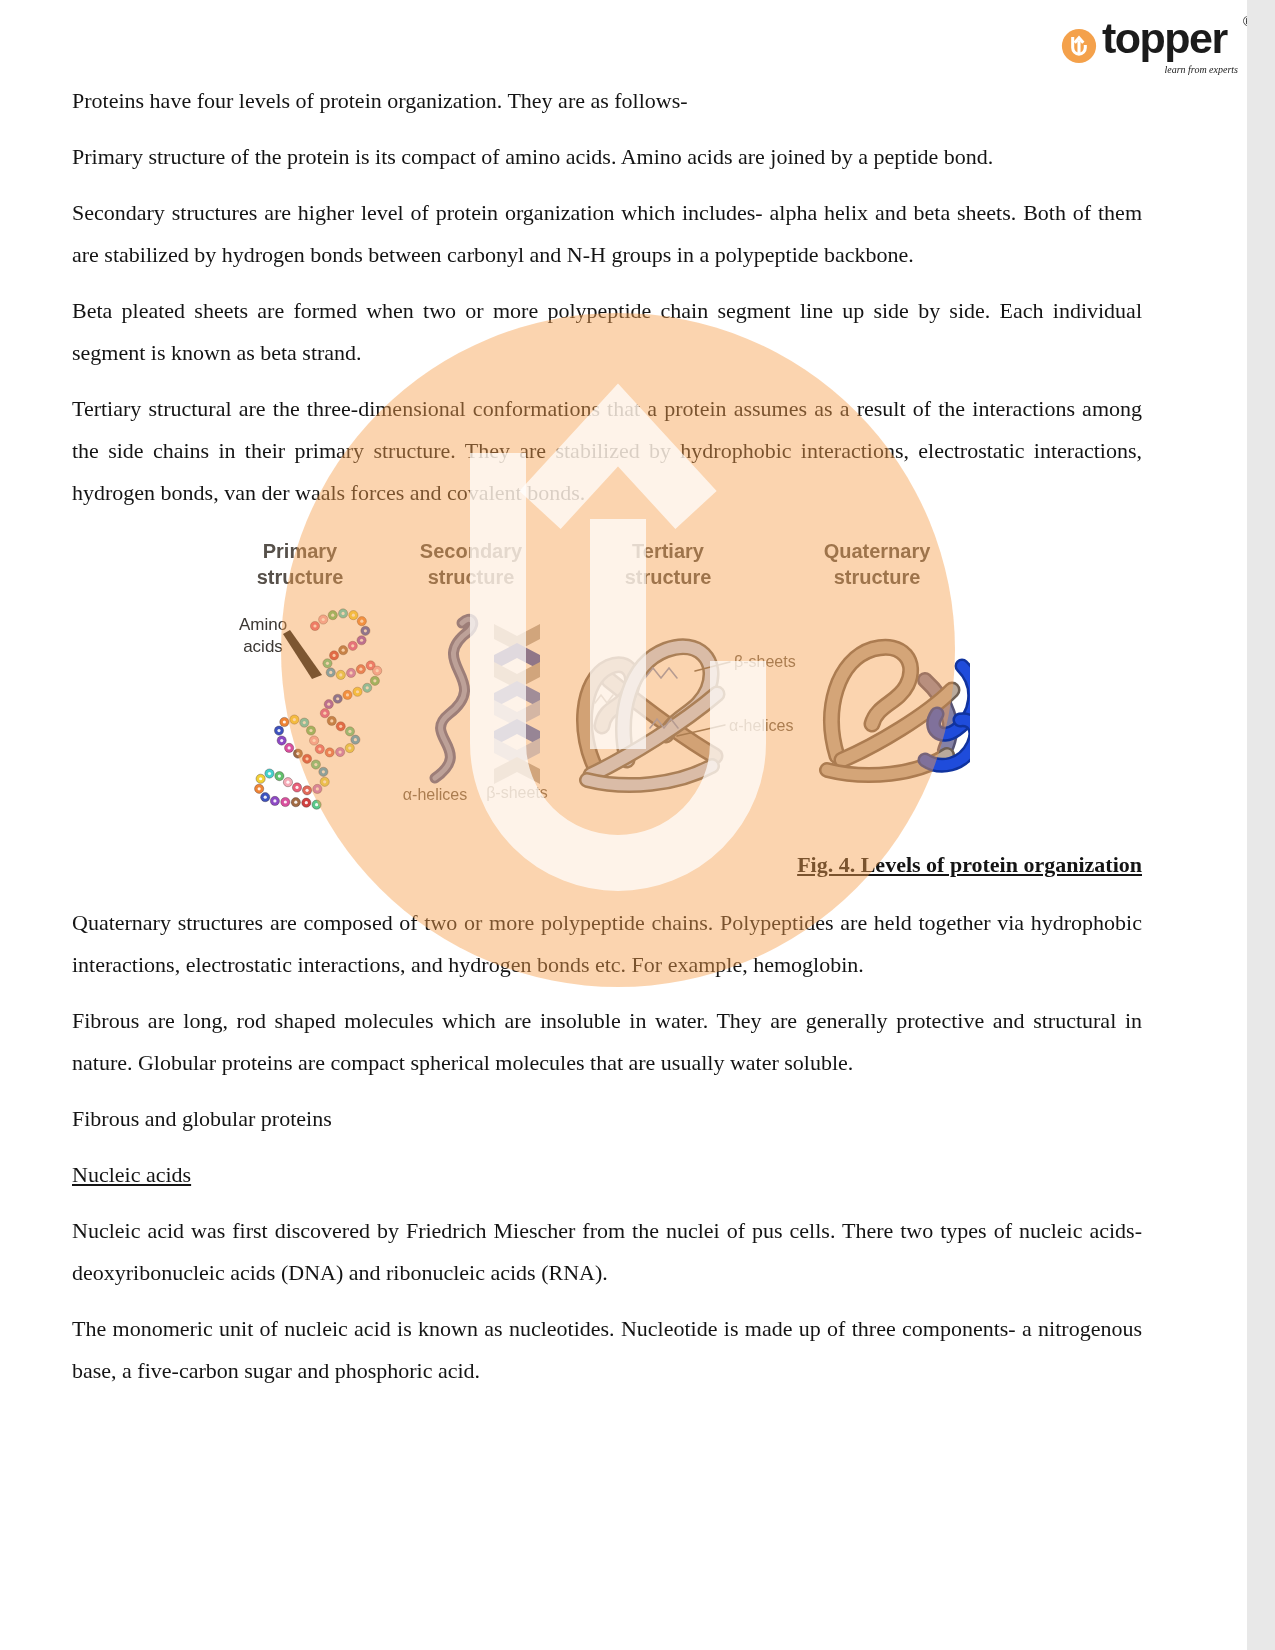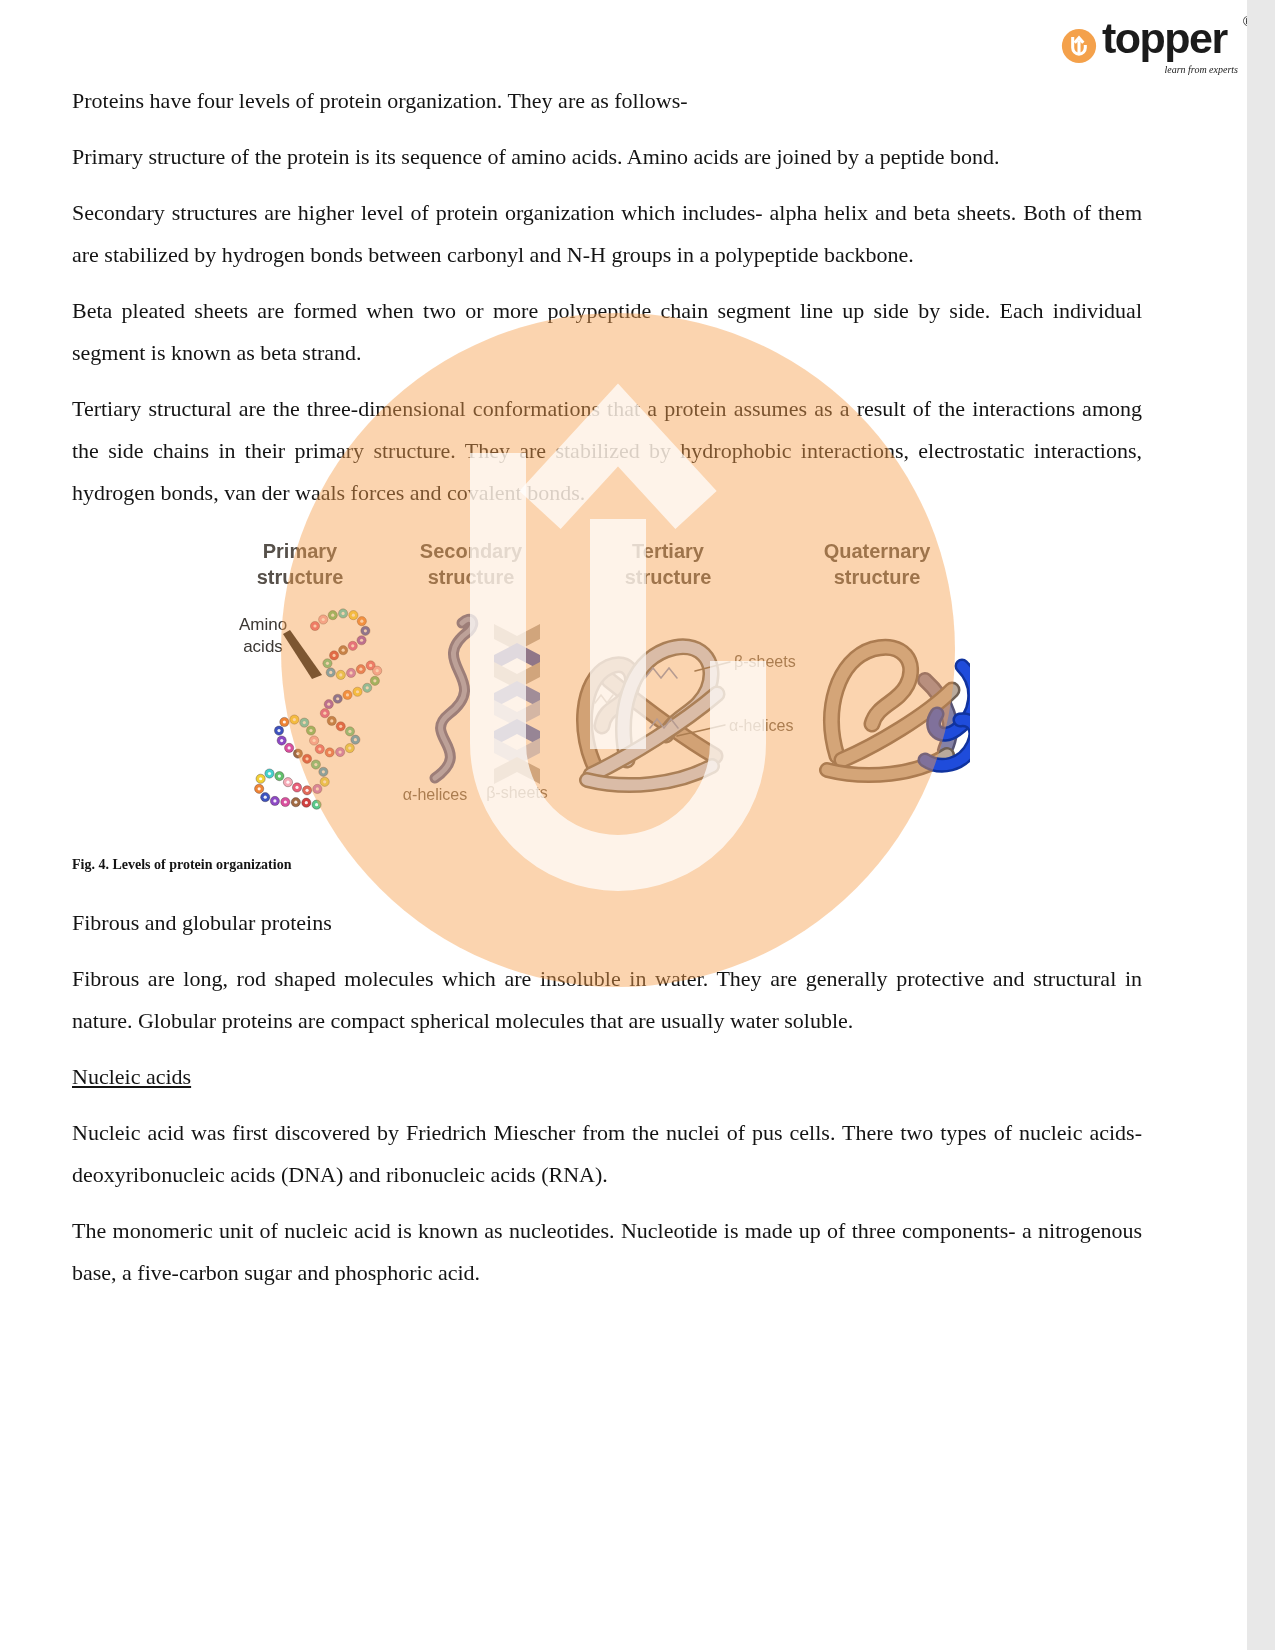--- a/index.html
+++ b/index.html
@@ -18,21 +18,21 @@
 
   
   #content{position:absolute;left:72px;top:72px;width:1070px;z-index:1;}
   .para{margin:8px 0 14px 0;font-size:22px;line-height:42px;text-align:justify;}
   .para.heading{text-align:left;}
   .bold{font-weight:normal;}
   .ul{text-decoration:underline;}
 
   
   #figure-block{margin:14px 0 16px 153px;width:745px;height:300px;}
-  #fig-caption{margin:0 0 16px 0;font-size:14px;line-height:42px;font-weight:bold;text-align:left;}
+  #fig-caption{margin:0 0 16px 0;font-size:22px;line-height:42px;font-weight:bold;text-align:right;text-decoration:underline;}
   .figtitle{font-family:"Liberation Sans",sans-serif;font-weight:bold;font-size:20px;
             fill:var(--figure-label,#56504a);}
   .figlabel{font-family:"Liberation Sans",sans-serif;font-size:16px;fill:var(--figure-sublabel,#6e6152);}
   .figanno{font-family:"Liberation Sans",sans-serif;font-size:17px;fill:#3b3733;}
 
   
   #watermark{position:absolute;left:281px;top:313px;width:674px;height:674px;z-index:5;pointer-events:none;}
 </style>
 </head>
 <body>
@@ -50,21 +50,21 @@
     </div>
     <span class="brand">topper</span>
     <span class="reg">®</span>
     <div class="tagline">learn from experts</div>
   </div>
 
   <div id="content">
 
     <p class="para"><span>Proteins have four levels of protein organization. They are as follows-</span></p>
 
-    <p class="para"><span class="bold">Primary structure</span><span> of the protein is its sequence of amino acids. Amino acids are joined by a peptide bond.</span></p>
+    <p class="para"><span class="bold">Primary structure</span><span> of the protein is its compact of amino acids. Amino acids are joined by a peptide bond.</span></p>
 
     <p class="para"><span class="bold">Secondary structures</span><span> are higher level of protein organization which includes- alpha helix and beta sheets. Both of them are stabilized by hydrogen bonds between carbonyl and N-H groups in a polypeptide backbone.</span></p>
 
 
     <p class="para"><span class="bold">Beta pleated sheets</span><span> are formed when two or more polypeptide chain segment line up side by side. Each individual segment is known as beta strand.</span></p>
 
     <p class="para"><span class="bold">Tertiary structural</span><span> are the three-dimensional conformations that a protein assumes as a result of the interactions among the side chains in their primary structure. They are stabilized by hydrophobic interactions, electrostatic interactions, hydrogen bonds, van der waals forces and covalent bonds.</span></p>
 
     <div id="figure-block">
       <svg viewBox="0 0 745 300" width="745" height="300">
@@ -260,24 +260,25 @@
           <path d="M737,138 C757,158 752,188 731,202 C716,213 702,201 712,186" stroke="#10339e" stroke-width="15"></path>
           <path d="M737,138 C757,158 752,188 731,202 C716,213 702,201 712,186" stroke="#1f4cdb" stroke-width="10"></path>
           <path d="M700,232 C715,242 738,238 748,217 C755,202 748,190 735,192" stroke="#10339e" stroke-width="15"></path>
           <path d="M700,232 C715,242 738,238 748,217 C755,202 748,190 735,192" stroke="#1f4cdb" stroke-width="10"></path>
         </g>
       </svg>
     </div>
 
     <div id="fig-caption">Fig. 4. Levels of protein organization</div>
 
+    <p class="para"><span class="bold">Quaternary structures</span><span> are composed of two or more polypeptide chains. Polypeptides are held together via hydrophobic interactions, electrostatic interactions, and hydrogen bonds etc. For example, hemoglobin.</span></p>
+
+    <p class="para"><span>Fibrous are long, rod shaped molecules which are insoluble in water. They are generally protective and structural in nature. Globular proteins are compact spherical molecules that are usually water soluble.</span></p>
 
     <p class="para heading"><span class="bold">Fibrous and globular proteins</span></p>
-
-    <p class="para"><span>Fibrous are long, rod shaped molecules which are insoluble in water. They are generally protective and structural in nature. Globular proteins are compact spherical molecules that are usually water soluble.</span></p>
 
     <p class="para heading"><span class="bold ul">Nucleic acids</span></p>
 
     <p class="para"><span>Nucleic acid was first discovered by </span><span class="bold">Friedrich Miescher</span><span> from the nuclei of pus cells. There two types of nucleic acids- </span><span class="bold">deoxyribonucleic acids (DNA) and ribonucleic acids (RNA)</span><span>.</span></p>
 
     <p class="para"><span>The monomeric unit of nucleic acid is known as nucleotides. Nucleotide is made up of three components- </span><span class="bold">a nitrogenous base, a five-carbon sugar and phosphoric acid.</span></p>
 
   </div>
 
   <div id="watermark">

